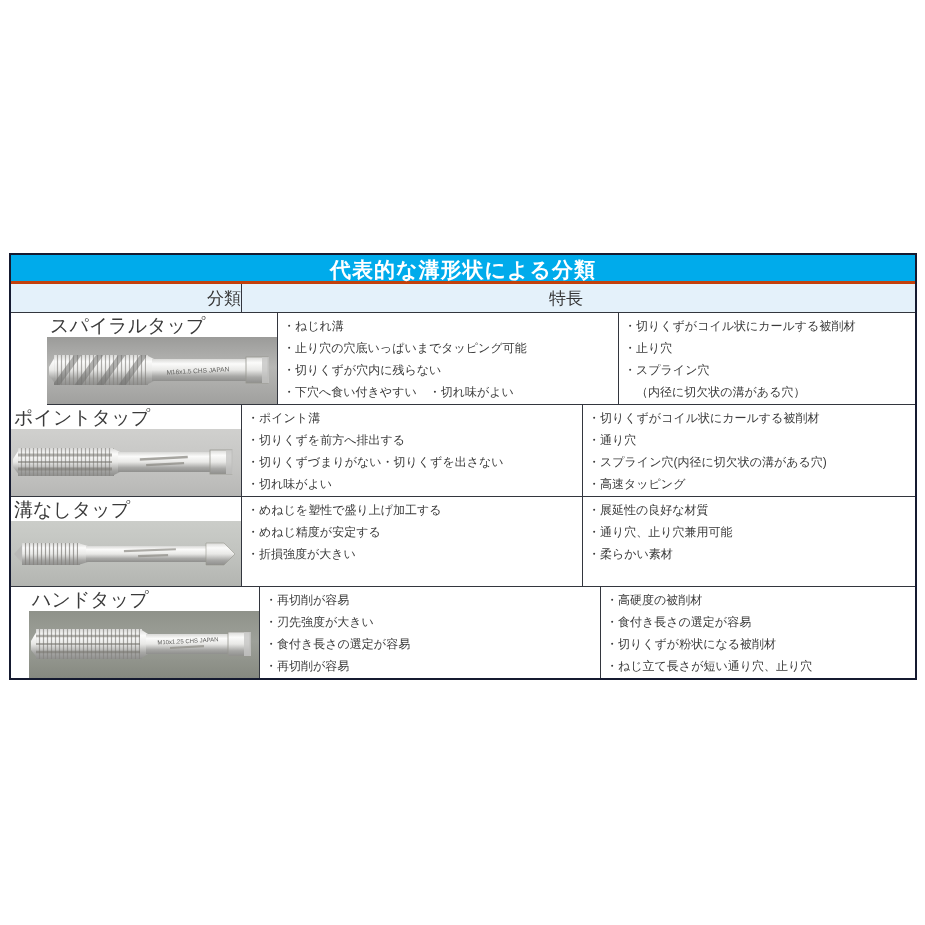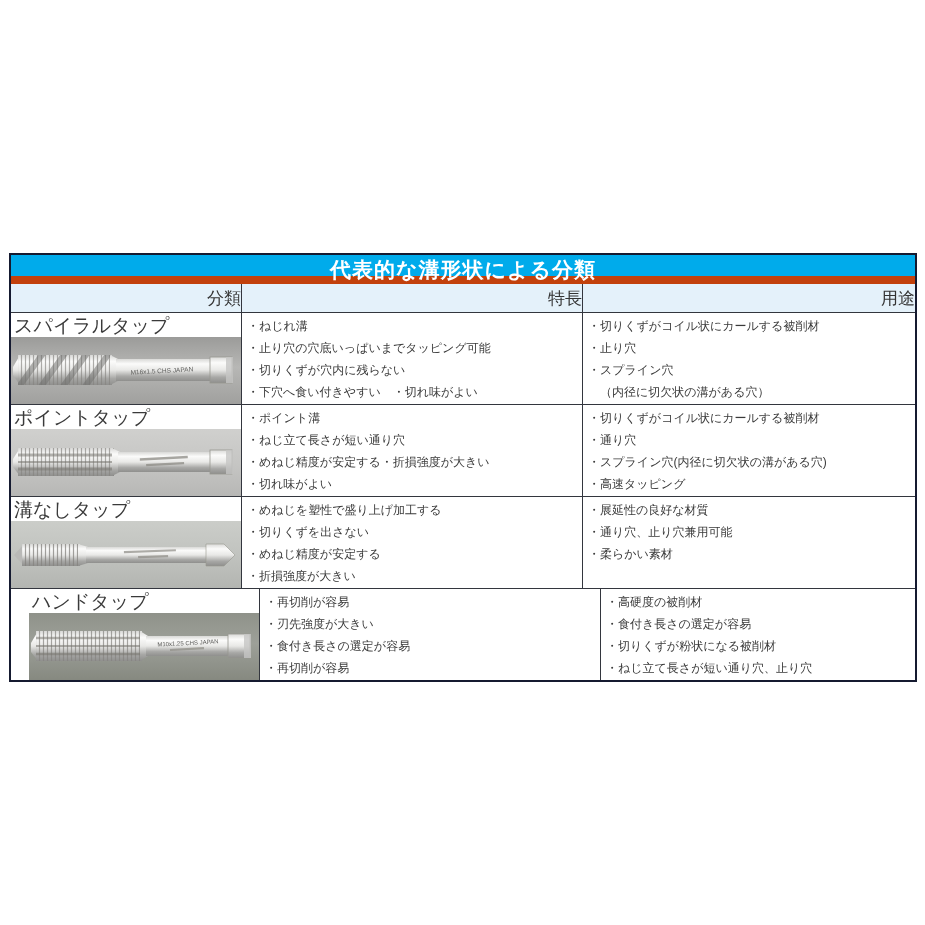--- a/index.html
+++ b/index.html
@@ -5,21 +5,21 @@
   * { margin:0; padding:0; box-sizing:border-box; }
   html,body { width:925px; height:925px; background:#ffffff;
               font-family:"Liberation Sans","DejaVu Sans",sans-serif; color:#3a3a3a; }
   .page { position:relative; width:925px; height:925px; background:#fff; }
 
   .table-wrap { position:absolute; left:9px; top:253px; width:908px;
                 border:2px solid #151a30; background:#fff; }
 
   .title-bar { height:29px; line-height:29px; background:#00abeb; color:#ffffff;
                font-weight:bold; font-size:21px; text-align:center; letter-spacing:1px;
-               border-bottom:8px solid #c2410c; }
+               border-bottom:3px solid #c2410c; }
 
   .row { display:flex; border-bottom:1.5px solid #33363e; }
   .row:last-child { border-bottom:none;padding-left:18px; }
   .cell { border-right:1.5px solid #33363e; overflow:hidden; }
   .cell:last-child { border-right:none; }
   .c1 { width:231px; flex:0 0 231px; }
   .c2 { width:341px; flex:0 0 341px; }
   .c3 { flex:1; }
 
   .head-row { background:#e4f1fa; }
@@ -30,21 +30,21 @@
   .photo { flex:1; width:100%; display:flex; align-items:center; justify-content:center; overflow:hidden; }
   .photo svg { display:block; }
   .photo-1 { background:linear-gradient(180deg,#9b9b99,#b7b7b5 45%,#a0a09e); min-height:66px; }
   .photo-2 { background:linear-gradient(180deg,#d0d0ce,#c6c6c4 50%,#b7b7b5); min-height:62px; }
   .photo-3 { background:linear-gradient(180deg,#cbcdc9,#c1c3bf 50%,#b3b5b1); min-height:62px; }
   .photo-4 { background:linear-gradient(180deg,#8f928a,#9da099 45%,#868980); min-height:62px; }
 
   .text-cell { padding:2px 5px 1px; }
   .line { font-size:12px; line-height:22px; white-space:nowrap; }
 
-  .r1 { min-height:92px; }
+  .r1 { min-height:92px;margin-left:36px; }
   .r2 { min-height:88px; }
   .r3 { min-height:90px; }
   .r4 { min-height:90px; }
 </style>
 </head>
 <body>
 
 <div class="page">
 
   <svg width="0" height="0" style="position:absolute" aria-hidden="true">
@@ -62,21 +62,20 @@
     </defs>
   </svg>
 
   <div class="table-wrap">
 
     <div class="title-bar">代表的な溝形状による分類</div>
 
     <div class="row head-row">
       <div class="cell c1 head">分類</div>
       <div class="cell c2 head">特長</div>
-      <div class="cell c3 head">用途</div>
     </div>
 
     <div class="row r1">
       <div class="cell c1 class-cell">
         <div class="tap-name">スパイラルタップ</div>
         <div class="photo photo-1">
           <svg width="228" height="58" viewBox="0 0 228 58">
             <defs>
                 <clipPath id="clipSp">
                   <rect x="6" y="13" width="94" height="30"></rect>
@@ -132,22 +131,22 @@
             <rect x="214" y="15" width="7" height="24" fill="#c6c6c4" opacity="0.8"></rect>
             <g fill="#8d8b85" opacity="0.75" transform="rotate(-3 152 27)">
               <rect x="128" y="22" width="48" height="2.4"></rect>
               <rect x="134" y="28" width="38" height="2.4"></rect>
             </g>
           </svg>
         </div>
       </div>
       <div class="cell c2 text-cell">
         <div class="line">・ポイント溝</div>
-        <div class="line">・ねじ立て長さが短い通り穴</div>
-        <div class="line">・めねじ精度が安定する・折損強度が大きい</div>
+        <div class="line">・切りくずを前方へ排出する</div>
+        <div class="line">・切りくずづまりがない・切りくずを出さない</div>
         <div class="line">・切れ味がよい</div>
       </div>
       <div class="cell c3 text-cell">
         <div class="line">・切りくずがコイル状にカールする被削材</div>
         <div class="line">・通り穴</div>
         <div class="line">・スプライン穴(内径に切欠状の溝がある穴)</div>
         <div class="line">・高速タッピング</div>
       </div>
     </div>
 
@@ -164,21 +163,20 @@
             <polygon points="194,17 212,17 223,28 212,39 194,39" fill="url(#gmet)" stroke="#97978f" stroke-width="0.6"></polygon>
             <g fill="#8d8b85" opacity="0.7" transform="rotate(-2 140 27)">
               <rect x="112" y="23" width="52" height="2.2"></rect>
               <rect x="126" y="28.5" width="30" height="2.2"></rect>
             </g>
           </svg>
         </div>
       </div>
       <div class="cell c2 text-cell">
         <div class="line">・めねじを塑性で盛り上げ加工する</div>
-        <div class="line">・切りくずを出さない</div>
         <div class="line">・めねじ精度が安定する</div>
         <div class="line">・折損強度が大きい</div>
       </div>
       <div class="cell c3 text-cell">
         <div class="line">・展延性の良好な材質</div>
         <div class="line">・通り穴、止り穴兼用可能</div>
         <div class="line">・柔らかい素材</div>
       </div>
     </div>
 

